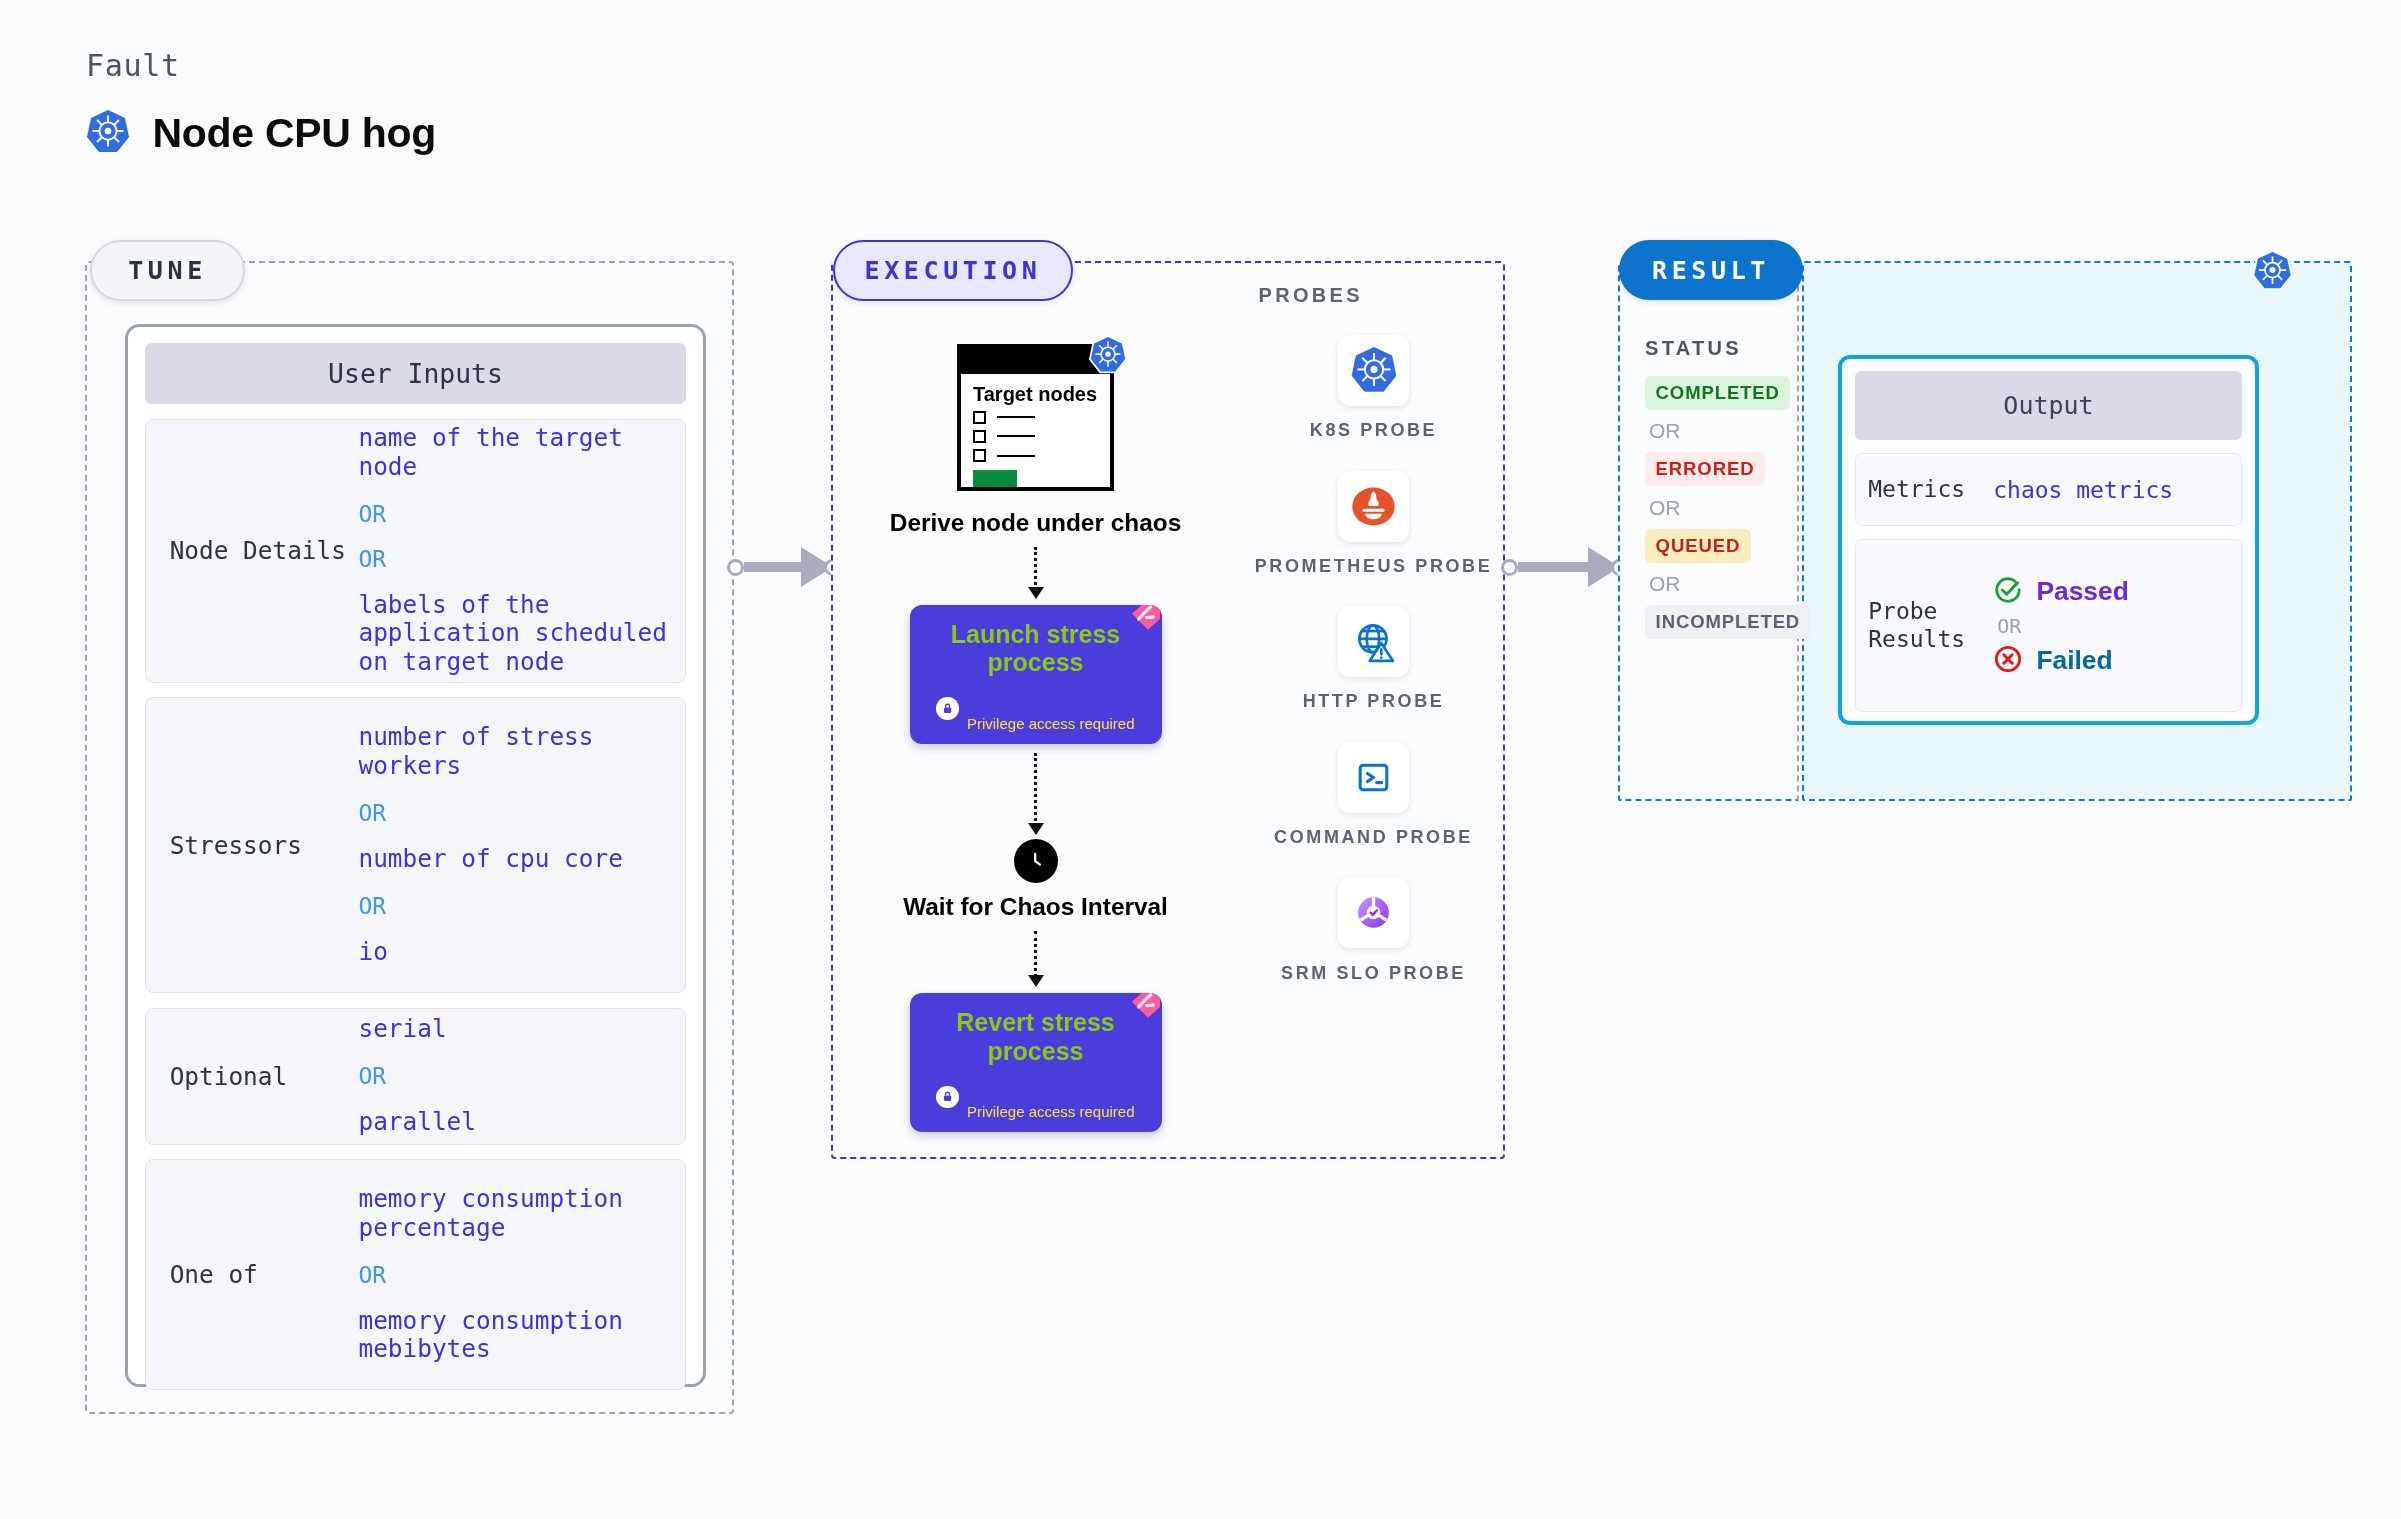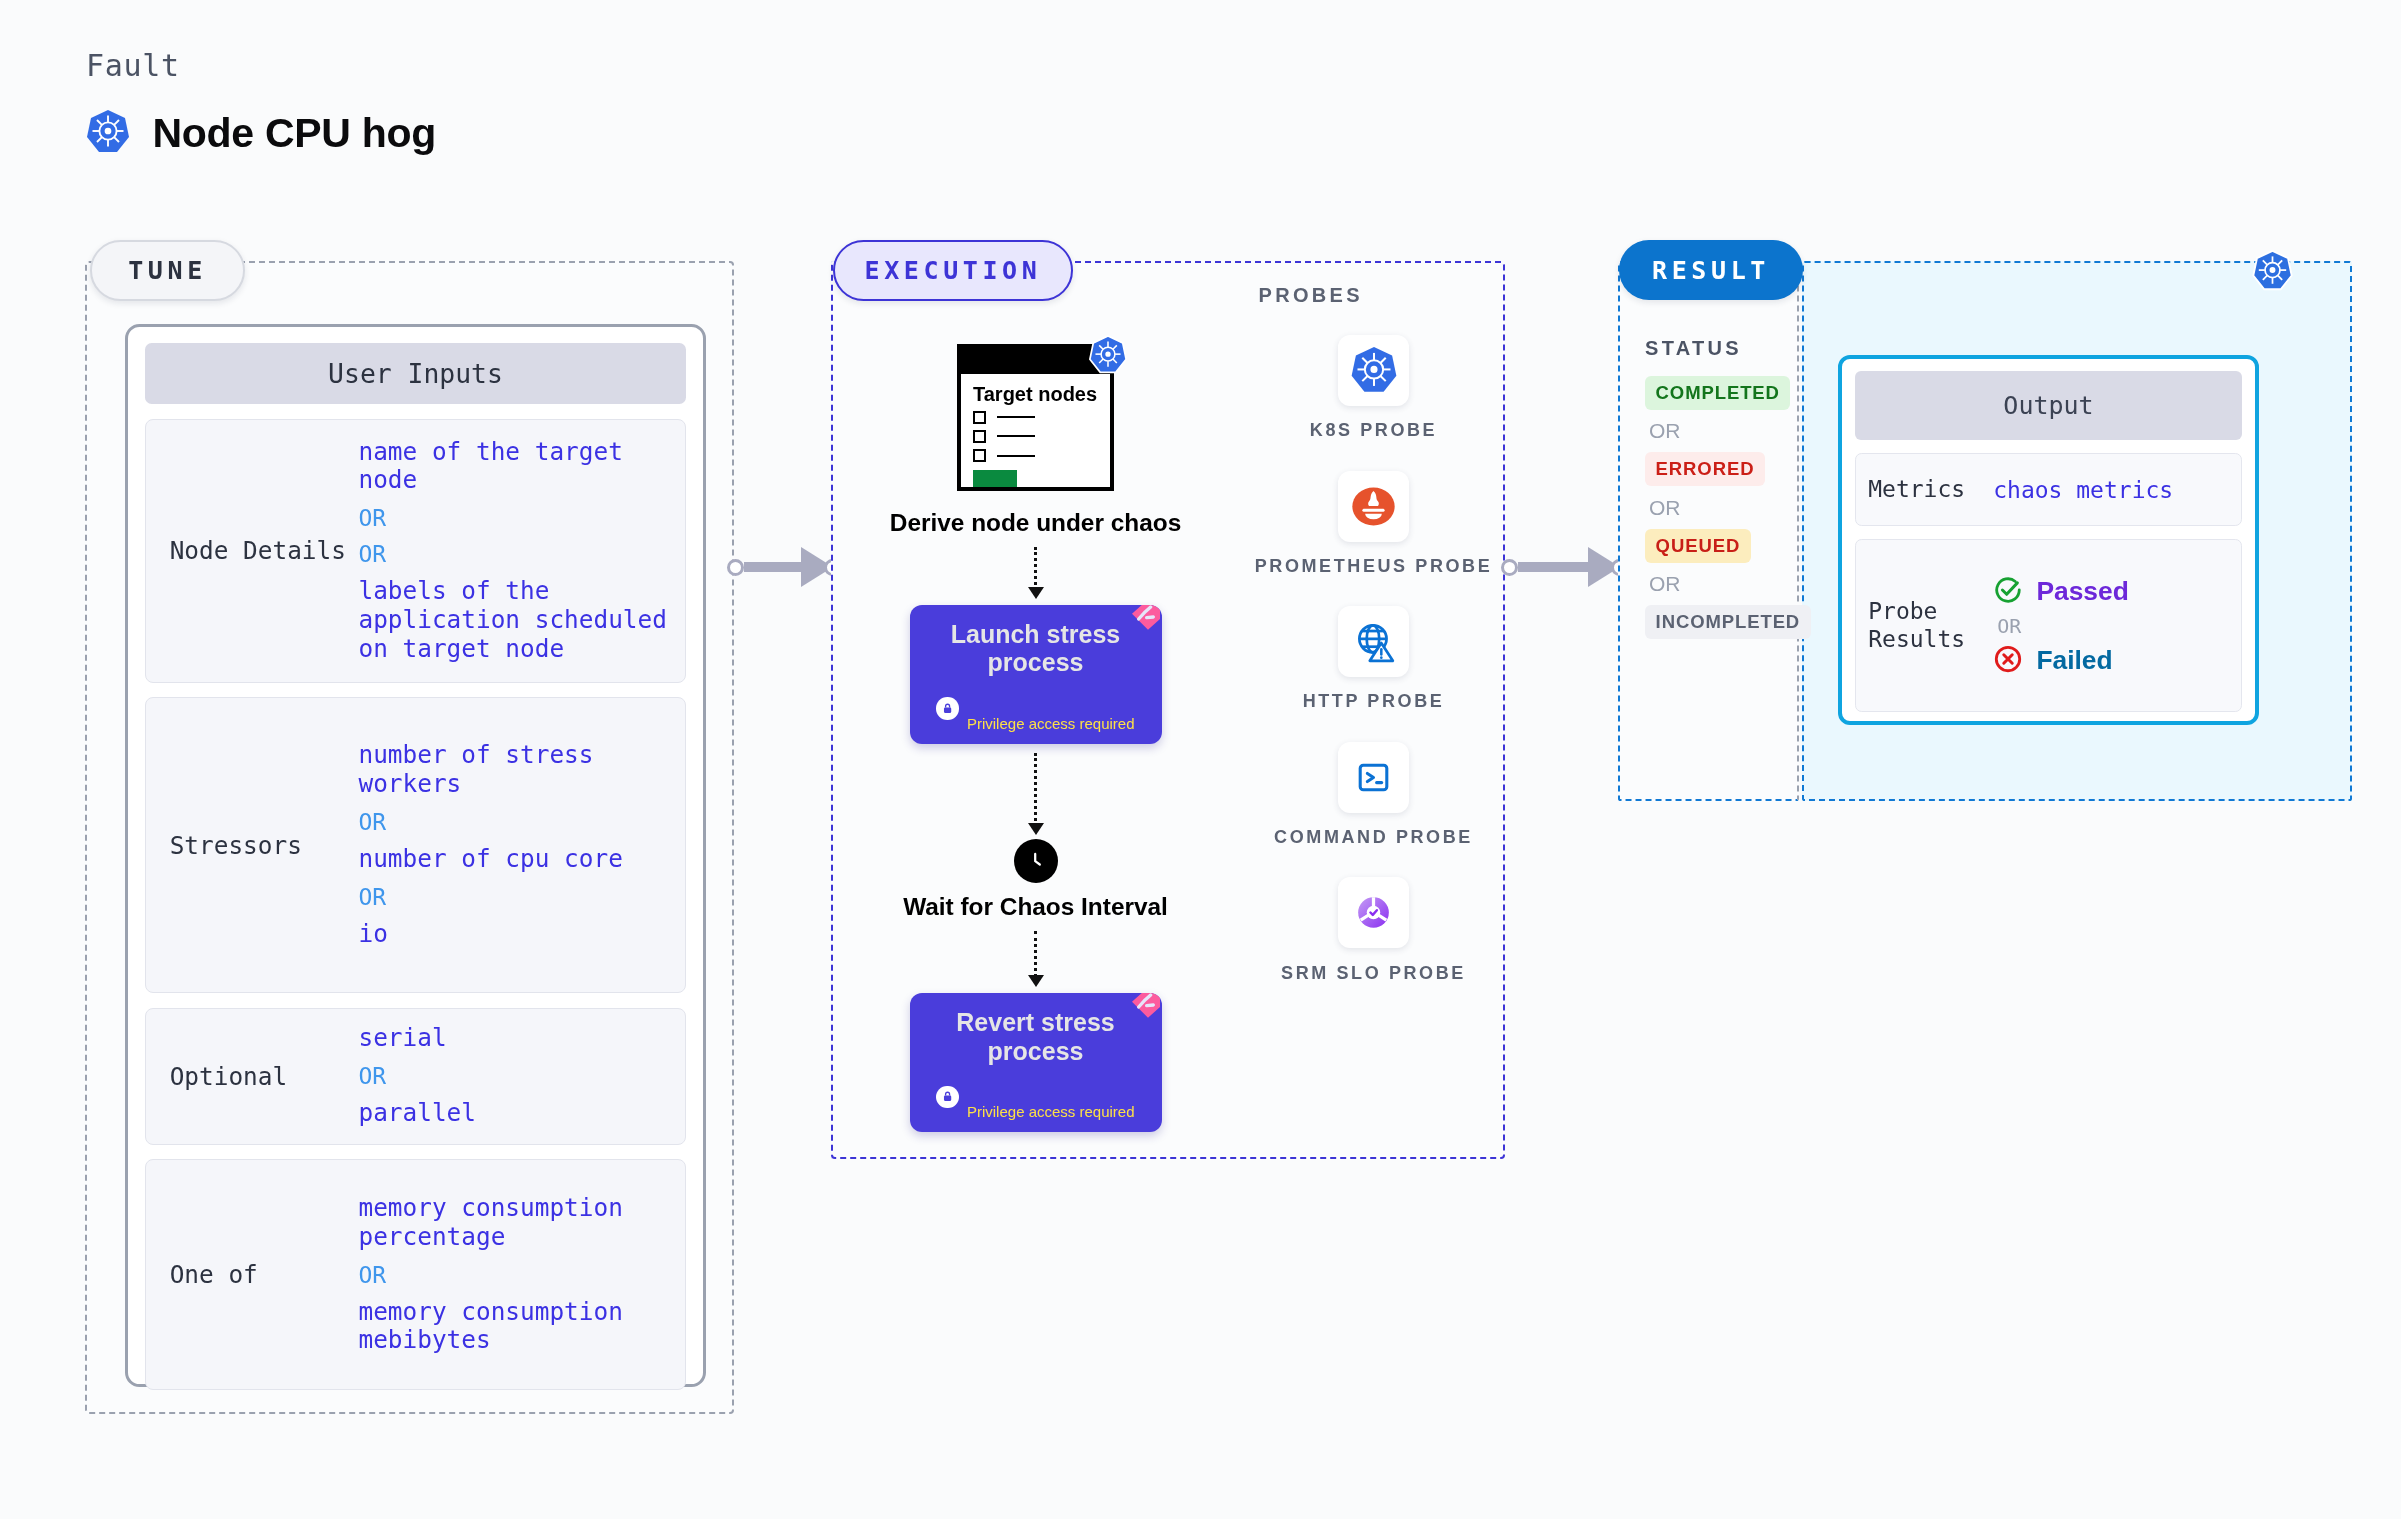--- a/index.html
+++ b/index.html
@@ -56,21 +56,21 @@
     font-size:26.4px;color:#2c3240;
   }
   .input-group{
     margin-top:14.5px;background:#f5f6fa;border:1.3px solid #e2e4ec;border-radius:8px;
     display:flex;align-items:center;padding:17px 14.5px;box-sizing:border-box;
   }
   .ig-label{
     width:198px;flex:0 0 198px;font-size:24.4px;color:#2c3240;
     padding-left:9.2px;box-sizing:border-box;
   }
-  .ig-values{flex:1;display:flex;flex-direction:column;gap:10px;}
+  .ig-values{flex:1;display:flex;flex-direction:column;gap:19px;}
   .val{font-size:24.4px;color:#3b31e3;line-height:1.18;}
   .or{font-size:23px;color:#3f96ec;}
 
   
   #execution-outer{
     position:absolute;left:831px;top:261px;width:674px;height:898px;
     border:2.6px dashed #3d34d6;border-radius:4px;
     background:#fbfcfd;box-sizing:border-box;
   }
   #execution-inner{
@@ -114,21 +114,21 @@
     border-top:12px solid #111;
   }
 
   .stress-box{
     position:relative;width:252px;background:#4a3ddb;border-radius:12px;
     padding:14.5px 12px 12px 12px;box-sizing:border-box;
     box-shadow:0 4px 9.2px rgba(40,30,140,.22);
     margin-top:9.2px;overflow:hidden;
   }
   .stress-title{
-    font-size:25px;font-weight:bold;color:#e5e5e5;text-align:center;line-height:1.15;
+    font-size:25px;font-weight:bold;color:#84cc16;text-align:center;line-height:1.15;
   }
   .stress-sub{
     display:flex;align-items:center;justify-content:center;gap:8px;margin-top:8px;
   }
   .lock-circle{
     width:22.5px;height:22.5px;border-radius:50%;background:#fff;
     display:flex;align-items:center;justify-content:center;
   }
   .stress-sub-text{font-size:15px;color:#fde047;margin-top:30px;}
   .corner-badge{position:absolute;right:-2.6px;top:-6.6px;}

